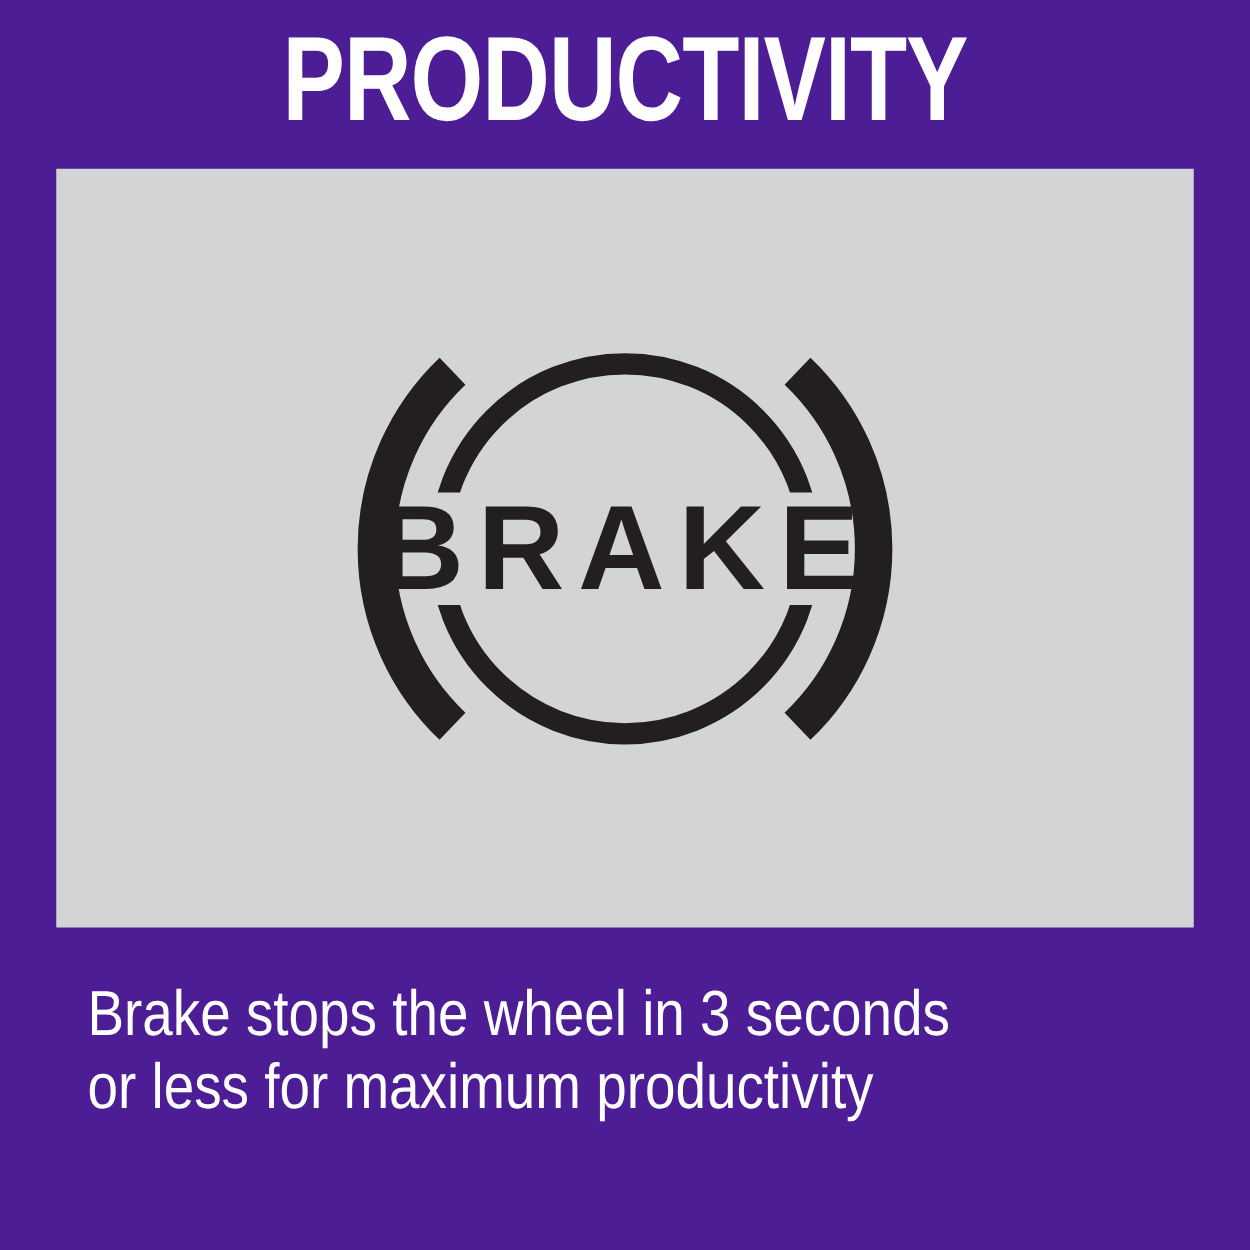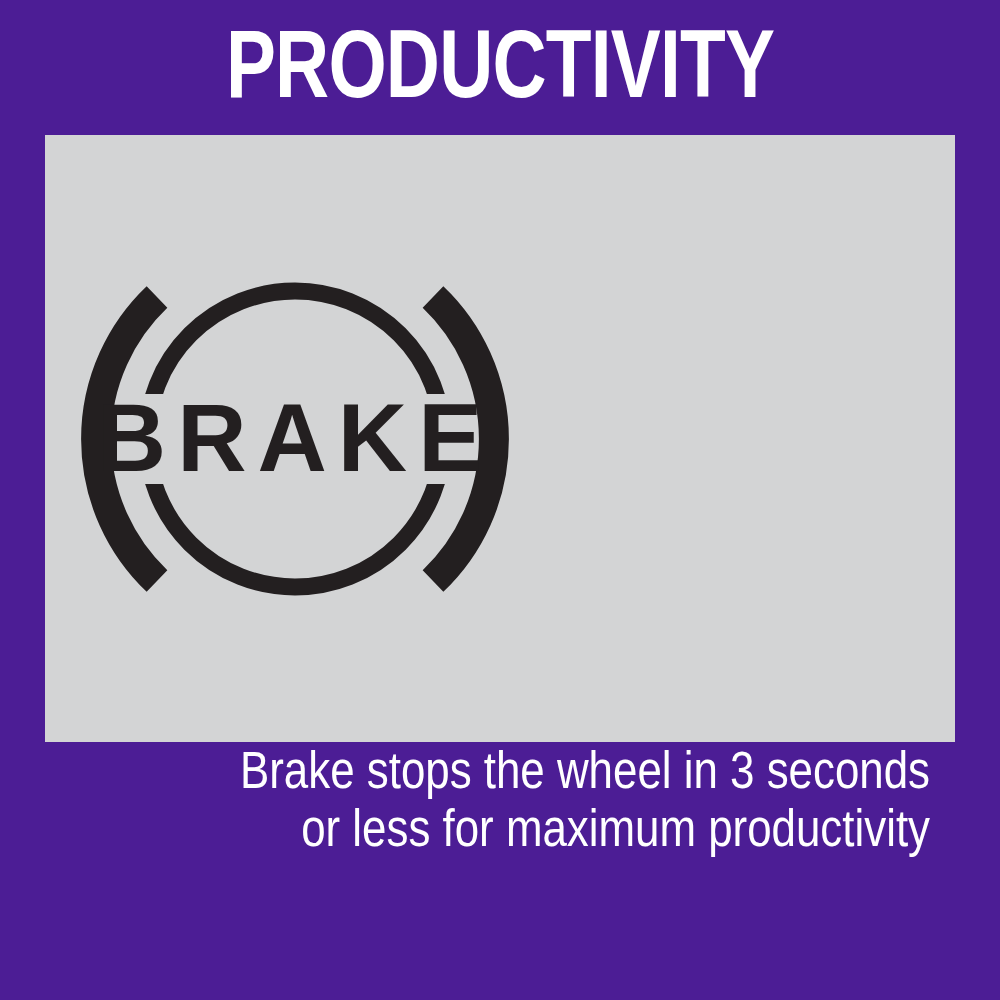--- a/index.html
+++ b/index.html
@@ -48,44 +48,44 @@
   }
 
   .icon-wrap {
     position: absolute;
     left: 0;
     top: 0;
     width: 910px;
     height: 607px;
     display: flex;
     align-items: center;
-    justify-content: flex-start;
+    justify-content: center;
   }
 
   .brake-svg {
     display: block;
     width: 500px;
     height: 380px;
   }
 
   .brake-text-svg {
     font-family: "Liberation Sans", sans-serif;
     font-weight: 700;
     font-size: 96px;
     letter-spacing: 11px;
     fill: #231F20;
   }
 
   
   .caption {
     position: absolute;
     left: 0;
-    top: 742px;
+    top: 782px;
     width: 1000px;
-    text-align: right;
+    text-align: left;
     color: #FFFFFF;
     font-family: "Liberation Sans Narrow", "Liberation Sans", sans-serif;
     font-weight: 400;
     font-size: 51px;
     line-height: 58px;
     letter-spacing: 0px;
   }
 
   .caption-line {
     display: block;

